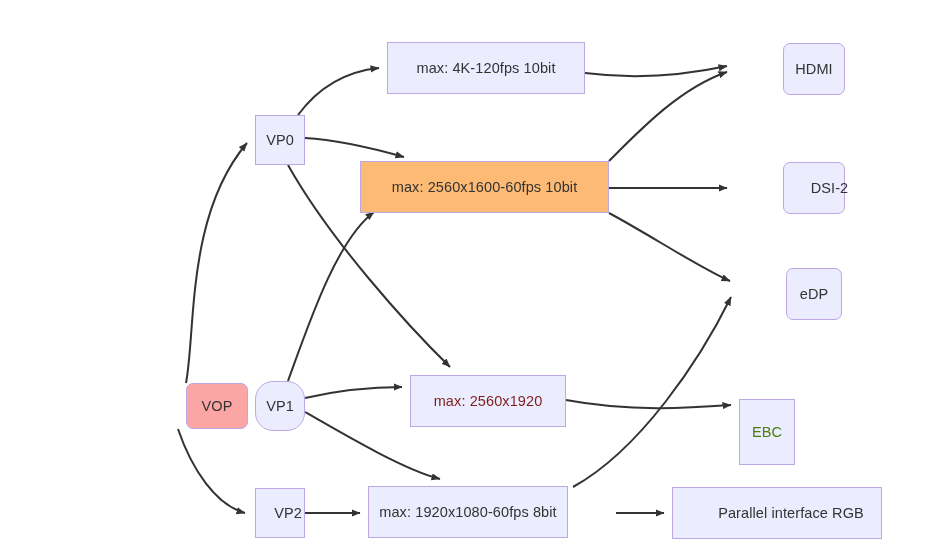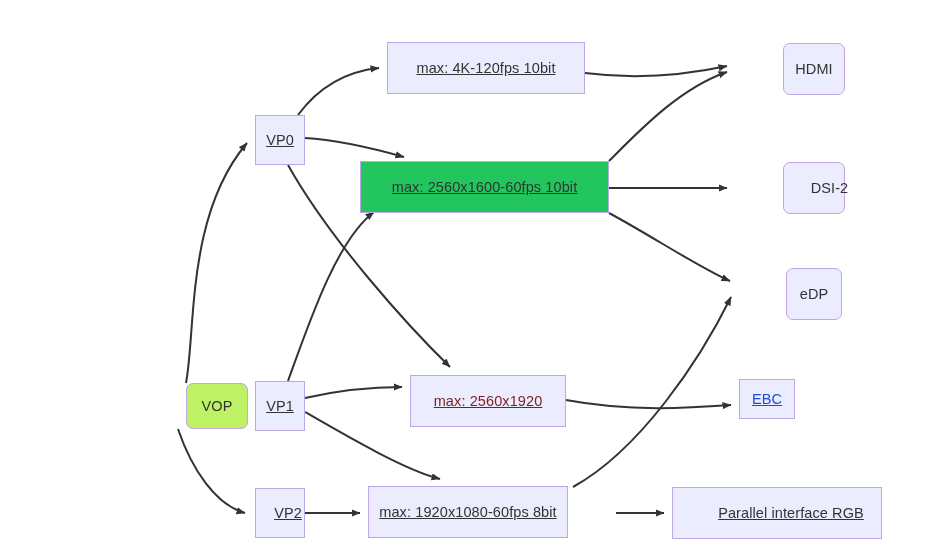--- a/index.html
+++ b/index.html
@@ -31,21 +31,21 @@
     color: #333333;
     display: flex;
     align-items: center;
     justify-content: center;
     font-size: 14.5px;
     line-height: 1;
     white-space: nowrap;
     letter-spacing: 0.1px;
   }
   .node.rounded { border-radius: 7px; margin-left: 48px; }
-  .node.sharp   { border-radius: 0px; text-decoration: underline; }
+  .node.sharp   { border-radius: 0px; }
 </style>
 </head>
 <body>
 
 <div id="canvas">
 
   <svg id="edge-layer" viewBox="0 0 952 559" xmlns="http://www.w3.org/2000/svg">
     <defs>
       <marker id="arrow" markerWidth="10" markerHeight="10" refX="8.5" refY="3.6" orient="auto" markerUnits="userSpaceOnUse">
         <path d="M0,0 L9,3.6 L0,7.2 z" fill="#333333"></path>
@@ -66,54 +66,54 @@
         <path d="M 609,161 C 640,130 680,88 727,72" fill="none" stroke="#333333" stroke-width="2" marker-end="url(#arrow)"></path>
         <path d="M 609,188 C 650,188 695,188 727,188" fill="none" stroke="#333333" stroke-width="2" marker-end="url(#arrow)"></path>
         <path d="M 609,213 C 650,235 700,268 730,281" fill="none" stroke="#333333" stroke-width="2" marker-end="url(#arrow)"></path>
         <path d="M 566,400 C 630,412 690,408 731,405" fill="none" stroke="#333333" stroke-width="2" marker-end="url(#arrow)"></path>
         <path d="M 573,487 C 640,450 700,360 731,297" fill="none" stroke="#333333" stroke-width="2" marker-end="url(#arrow)"></path>
         <path d="M 616,513 C 638,513 650,513 664,513" fill="none" stroke="#333333" stroke-width="2" marker-end="url(#arrow)"></path>
       </g>
   </svg>
 
   <div id="nodes">
-      <div class="node rounded" style="left: 138px; top: 383px; width: 62px; height: 46px; background: #bef264; border-color: rgb(189, 167, 228); color: rgb(51, 51, 51);">
+      <div class="node rounded" style="left: 138px; top: 383px; width: 62px; height: 46px; background: #fca5a5; border-color: rgb(189, 167, 228); color: rgb(51, 51, 51);">
         <span>VOP</span>
       </div>
       <div class="node sharp" style="left: 255px; top: 115px; width: 50px; height: 50px; background: rgb(236, 236, 255); border-color: rgb(189, 167, 228); color: rgb(51, 51, 51);">
         <span>VP0</span>
       </div>
-      <div class="node sharp" style="left: 255px; top: 381px; width: 50px; height: 50px; background: rgb(236, 236, 255); border-color: rgb(189, 167, 228); color: rgb(51, 51, 51);">
+      <div class="node sharp" style="left: 255px; top: 381px; width: 50px; height: 50px; background: rgb(236, 236, 255); border-color: rgb(189, 167, 228); color: rgb(51, 51, 51); border-radius: 18px;">
         <span>VP1</span>
       </div>
       <div class="node sharp" style="left: 255px; top: 488px; width: 50px; height: 50px; background: rgb(236, 236, 255); border-color: rgb(189, 167, 228); color: rgb(51, 51, 51); padding-left: 16px;">
         <span>VP2</span>
       </div>
       <div class="node sharp" style="left: 387px; top: 42px; width: 198px; height: 52px; background: rgb(236, 236, 255); border-color: rgb(189, 167, 228); color: rgb(51, 51, 51);">
         <span>max: 4K-120fps 10bit</span>
       </div>
-      <div class="node sharp" style="left: 360px; top: 161px; width: 249px; height: 52px; background: #22c55e; border-color: rgb(189, 167, 228); color: rgb(51, 51, 51);">
+      <div class="node sharp" style="left: 360px; top: 161px; width: 249px; height: 52px; background: #fdba74; border-color: rgb(189, 167, 228); color: rgb(51, 51, 51);">
         <span>max: 2560x1600-60fps 10bit</span>
       </div>
       <div class="node sharp" style="left: 410px; top: 375px; width: 156px; height: 52px; background: rgb(236, 236, 255); border-color: rgb(189, 167, 228); color: #7f1d1d;">
         <span>max: 2560x1920</span>
       </div>
       <div class="node sharp" style="left: 368px; top: 486px; width: 200px; height: 52px; background: rgb(236, 236, 255); border-color: rgb(189, 167, 228); color: rgb(51, 51, 51);">
         <span>max: 1920x1080-60fps 8bit</span>
       </div>
       <div class="node rounded" style="left: 735px; top: 43px; width: 62px; height: 52px; background: rgb(236, 236, 255); border-color: rgb(189, 167, 228); color: rgb(51, 51, 51);">
         <span>HDMI</span>
       </div>
       <div class="node rounded" style="left: 735px; top: 162px; width: 62px; height: 52px; background: rgb(236, 236, 255); border-color: rgb(189, 167, 228); color: rgb(51, 51, 51); padding-left: 31px;">
         <span>DSI-2</span>
       </div>
       <div class="node rounded" style="left: 738px; top: 268px; width: 56px; height: 52px; background: rgb(236, 236, 255); border-color: rgb(189, 167, 228); color: rgb(51, 51, 51);">
         <span>eDP</span>
       </div>
-      <div class="node sharp" style="left: 739px; top: 379px; width: 56px; height: 40px; background: rgb(236, 236, 255); border-color: rgb(189, 167, 228); color: #1d4ed8;">
+      <div class="node sharp" style="left: 739px; top: 399px; width: 56px; height: 66px; background: rgb(236, 236, 255); border-color: rgb(189, 167, 228); color: #4d7c0f;">
         <span>EBC</span>
       </div>
       <div class="node sharp" style="left: 672px; top: 487px; width: 210px; height: 52px; background: rgb(236, 236, 255); border-color: rgb(189, 167, 228); color: rgb(51, 51, 51); padding-left: 28px;">
         <span>Parallel interface RGB</span>
       </div>
     </div>
 
 </div>
 
 </body></html>

